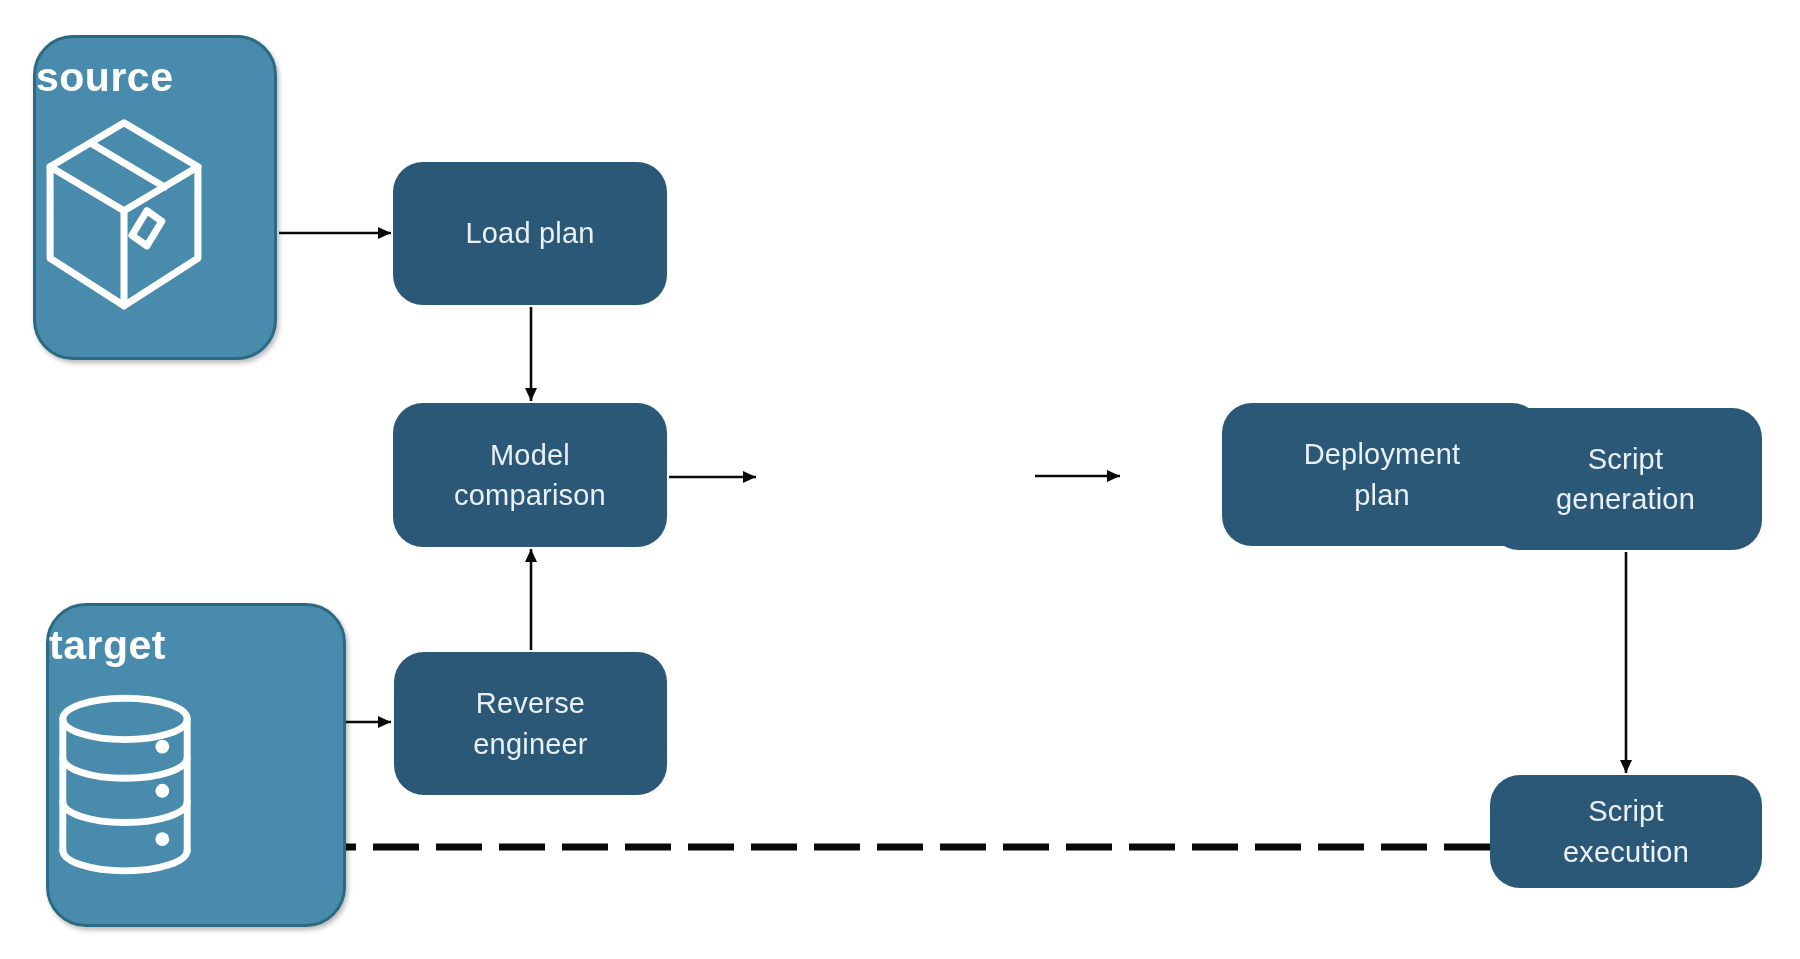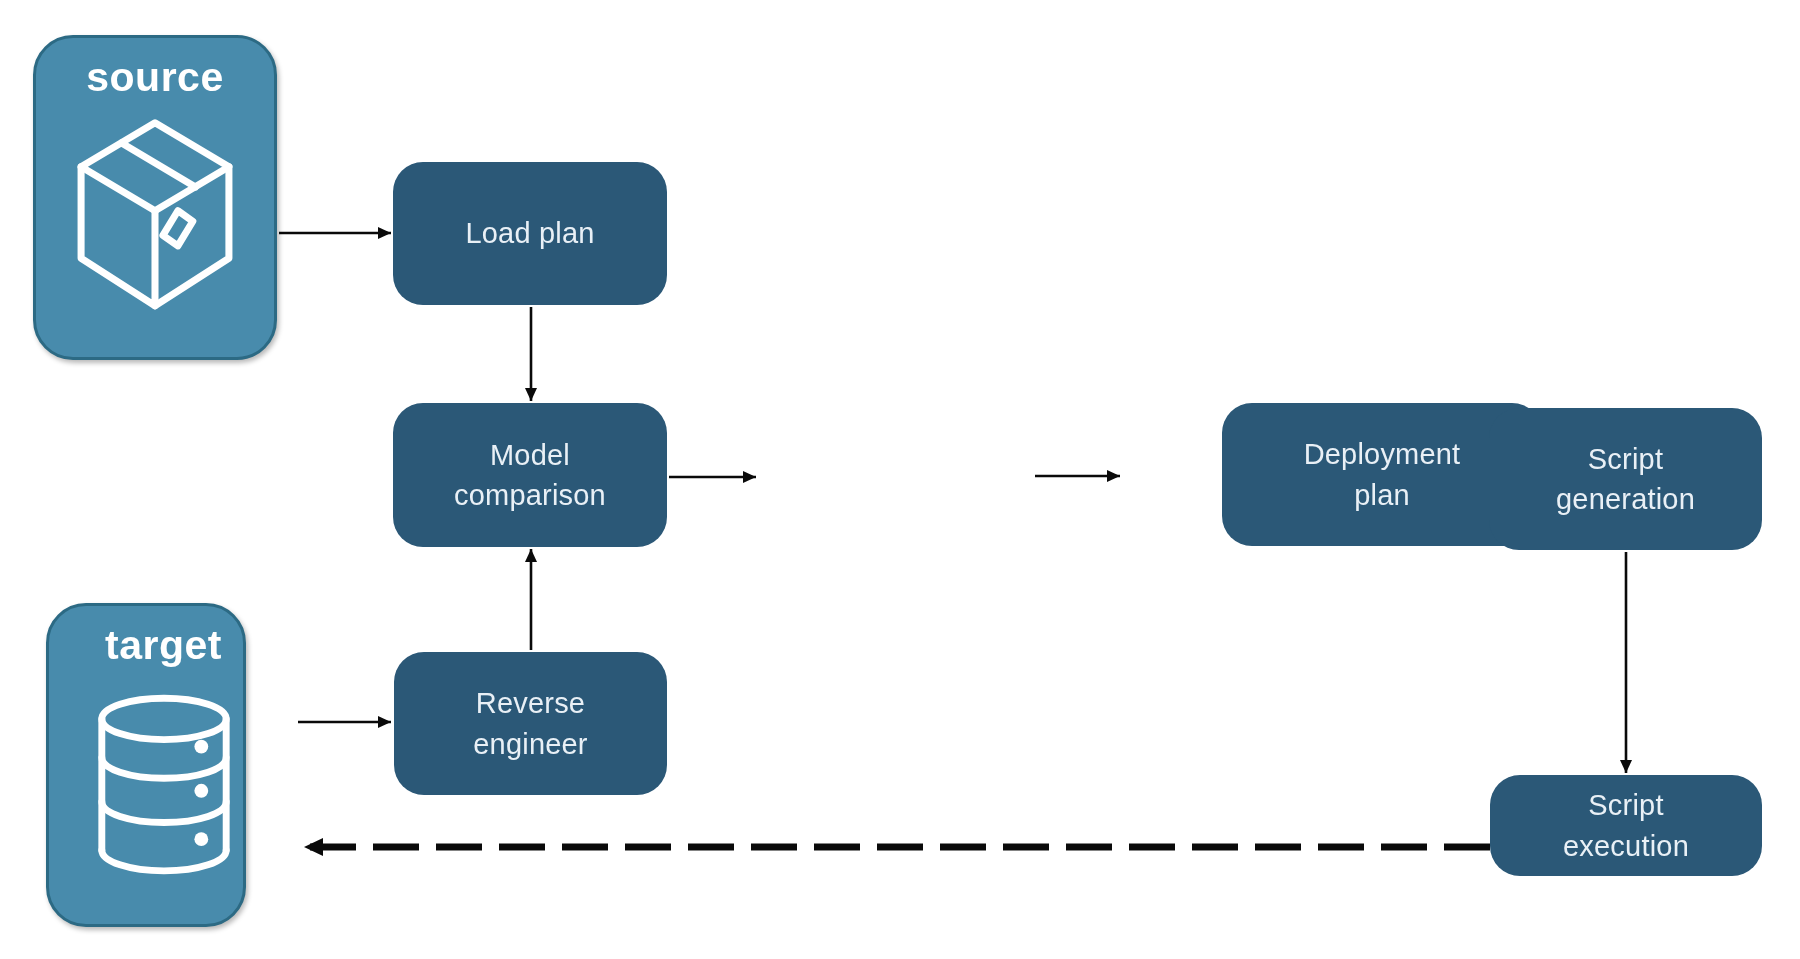--- a/index.html
+++ b/index.html
@@ -52,44 +52,44 @@
     line-height: 1.38;
     max-width: 205px;
     letter-spacing: 0.2px;
   }
   .n-load        { left: 393px;  top: 162px; width: 274px; height: 143px; }
   .n-comparison  { left: 393px;  top: 403px; width: 274px; height: 144px; }
   .n-differences { left: 758px;  top: 402px; width: 275px; height: 145px; }
   .n-deployment  { left: 1186px; top: 403px; width: 320px; height: 143px; margin-left: 36px; }
   .n-generation  { left: 1489px; top: 408px; width: 273px; height: 142px; }
   .n-reverse     { left: 394px;  top: 652px; width: 273px; height: 143px; }
-  .n-execution   { left: 1490px; top: 775px; width: 272px; height: 101px; }
+  .n-execution   { left: 1490px; top: 775px; width: 272px; height: 113px; }
 
   
   .endpoint {
     position: absolute;
     background: var(--endpoint_fill, #488bac);
     border: 3px solid var(--endpoint_border, #2c6a84);
     border-radius: 40px;
     box-sizing: border-box;
     display: flex;
     flex-direction: column;
-    align-items: center;
+    align-items: flex-start;
     box-shadow: 2px 3px 5px rgba(0,0,0,0.28);
   }
   .ep-title {
     color: var(--endpoint_text, #ffffff);
     font-weight: 700;
     font-size: 41px;
     margin-top: 16px;
     letter-spacing: 0.5px;
   }
   .ep-icon { display: block; }
   .ep-source { left: 33px; top: 35px;  width: 244px; height: 325px; }
-  .ep-target { left: 46px; top: 603px; width: 200px; height: 324px; padding-left: 35px; }
+  .ep-target { left: 46px; top: 603px; width: 300px; height: 324px; }
   .ep-source .ep-icon { width: 176px; height: 198px; margin-top: 16px; }
   .ep-target .ep-icon { width: 152px; height: 194px; margin-top: 22px; }
   .icon-stroke {
     fill: none;
     stroke: #ffffff;
     stroke-linejoin: round;
     stroke-linecap: round;
   }
 </style>
 </head>

